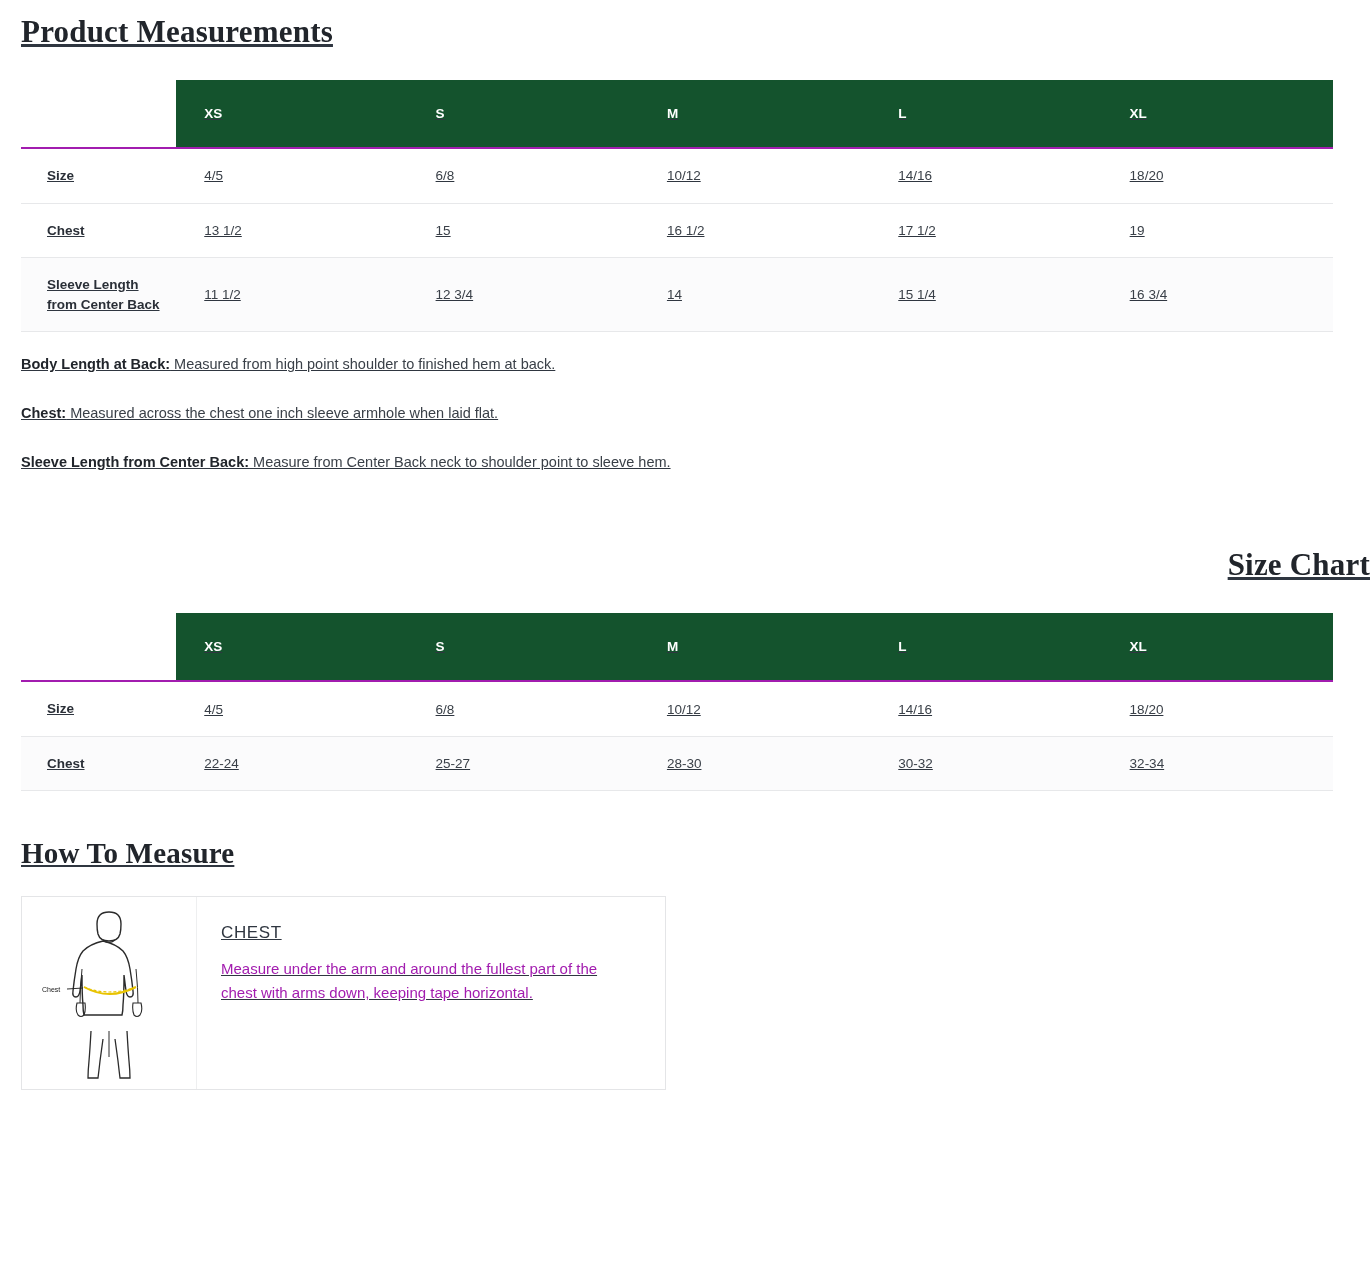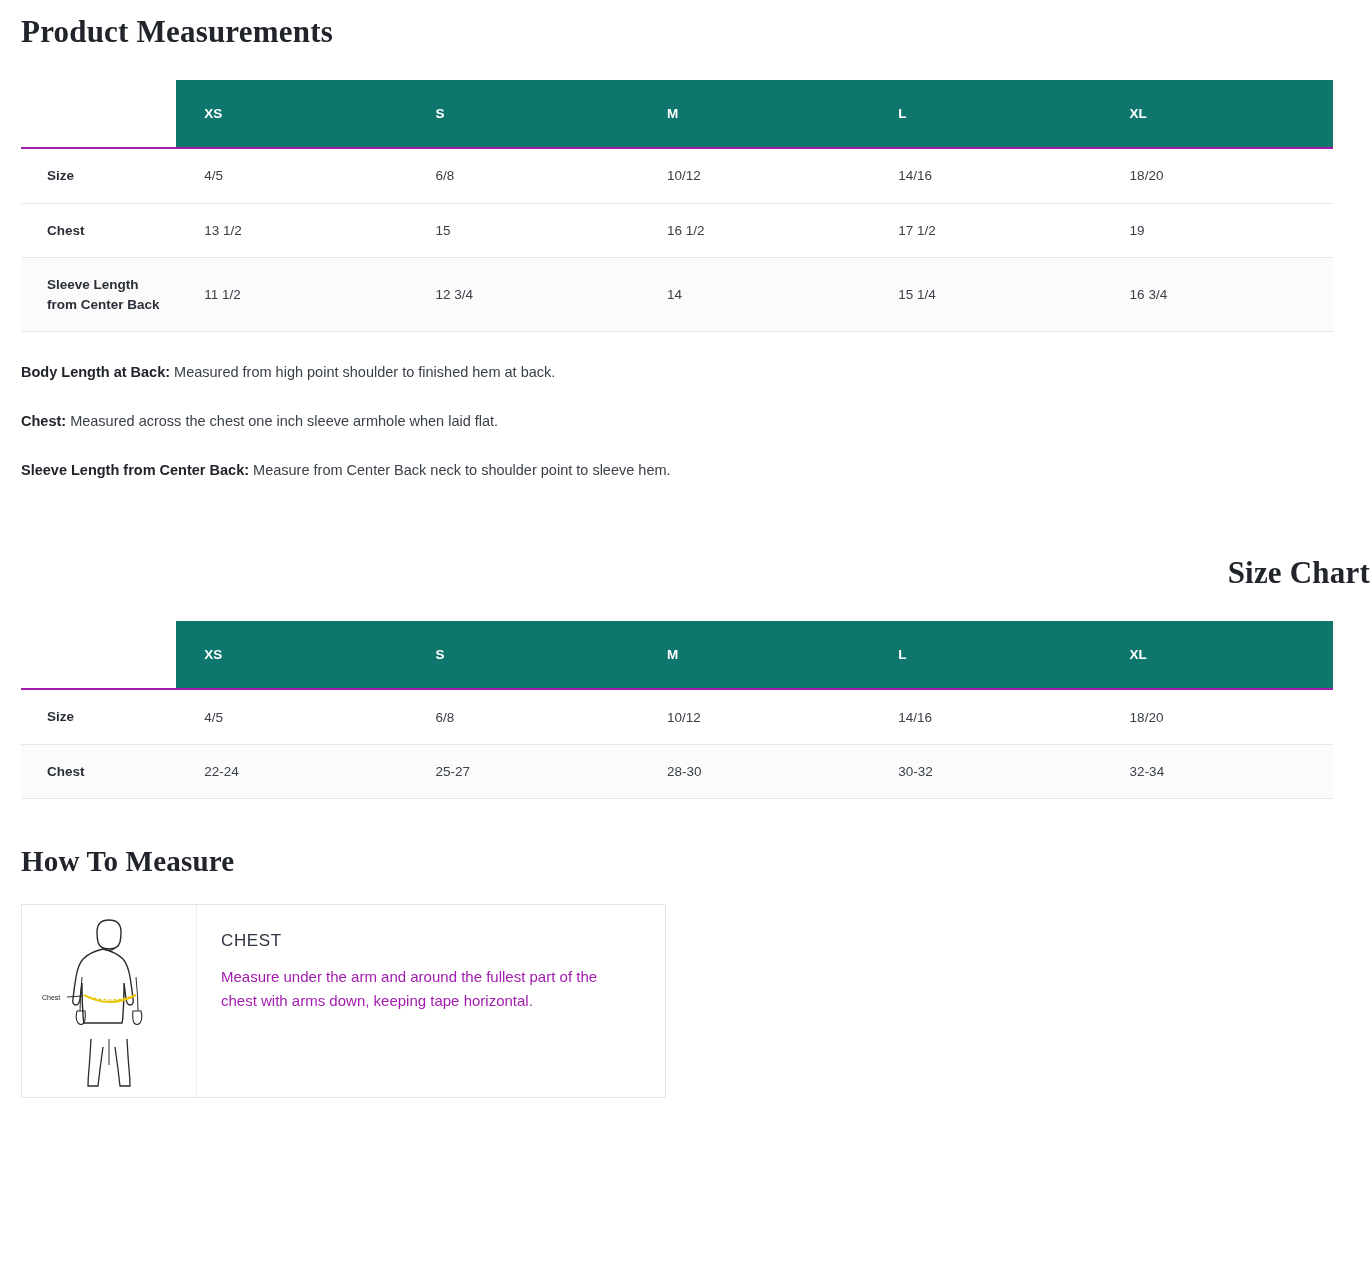--- a/index.html
+++ b/index.html
@@ -11,20 +11,21 @@
   body {
     width: 1370px;
     min-height: 1269px;
     font-family: "Liberation Sans", sans-serif;
     color: #2f3640;
   }
   .page {
     position: relative;
     width: 1370px;
     padding: 0;
+    text-decoration: underline;
   }
 
   h1.section-title {
     font-family: "Liberation Serif", serif;
     font-weight: 700;
     color: #21252b;
     margin: 0;
     letter-spacing: 0.2px;
   }
   #pm-title {
@@ -45,21 +46,21 @@
   table.meas {
     border-collapse: collapse;
     width: 1312px;
     margin-left: 21px;
     table-layout: fixed;
   }
   table.meas col.lbl { width: 155px; }
   table.meas col.sz  { width: 231px; }
 
   table.meas thead th {
-    background: #0f766e;
+    background: #14532d;
     color: #ffffff;
     font-size: 13.5px;
     font-weight: 700;
     text-align: left;
     padding: 20px 0 20px 0;
     height: 68px;
     vertical-align: middle;
   }
   table.meas thead th.corner {
     background: #ffffff;
@@ -91,21 +92,21 @@
   }
   table.meas tbody tr:first-child td {
     border-top: 2px solid #a21caf;
   }
 
   
   .notes {
     padding: 22px 21px 0 21px;
   }
   .notes p {
-    margin: 8px 0 28px 0;
+    margin: 0 0 28px 0;
     font-size: 14.5px;
     line-height: 1.45;
     color: #3a4048;
   }
   .notes p b {
     color: #21252b;
     font-weight: 700;
   }
 
   .spacer-lg { height: 46px; }

